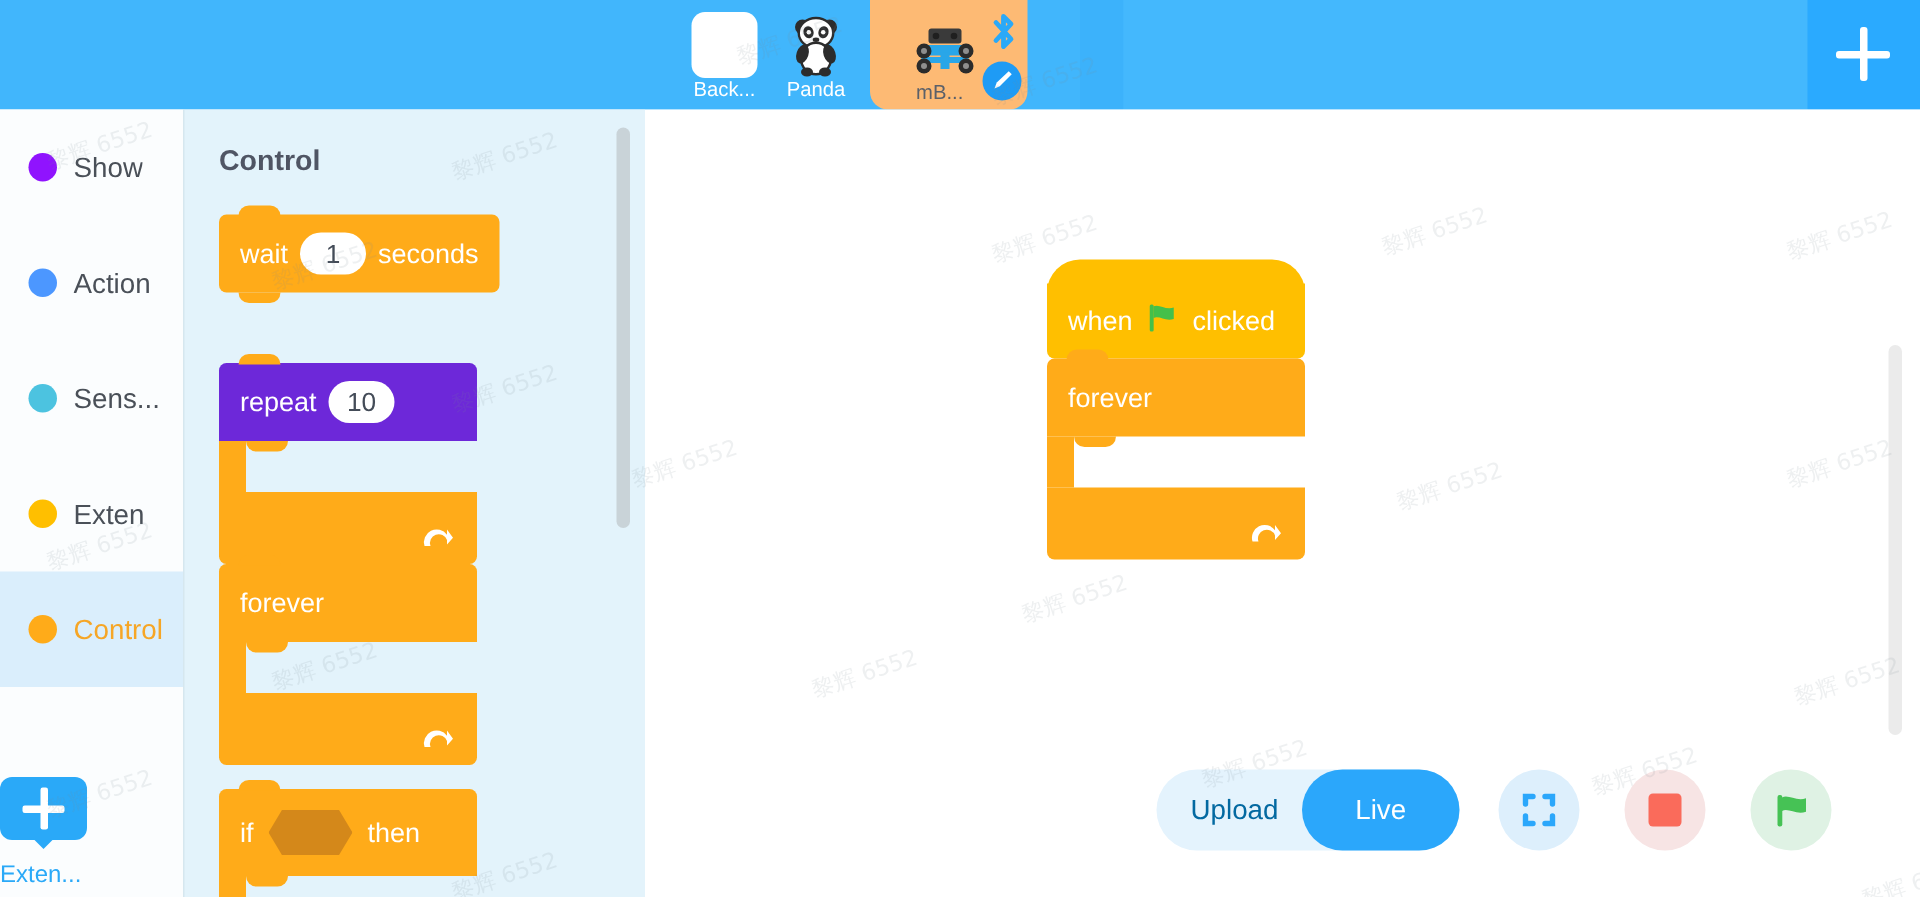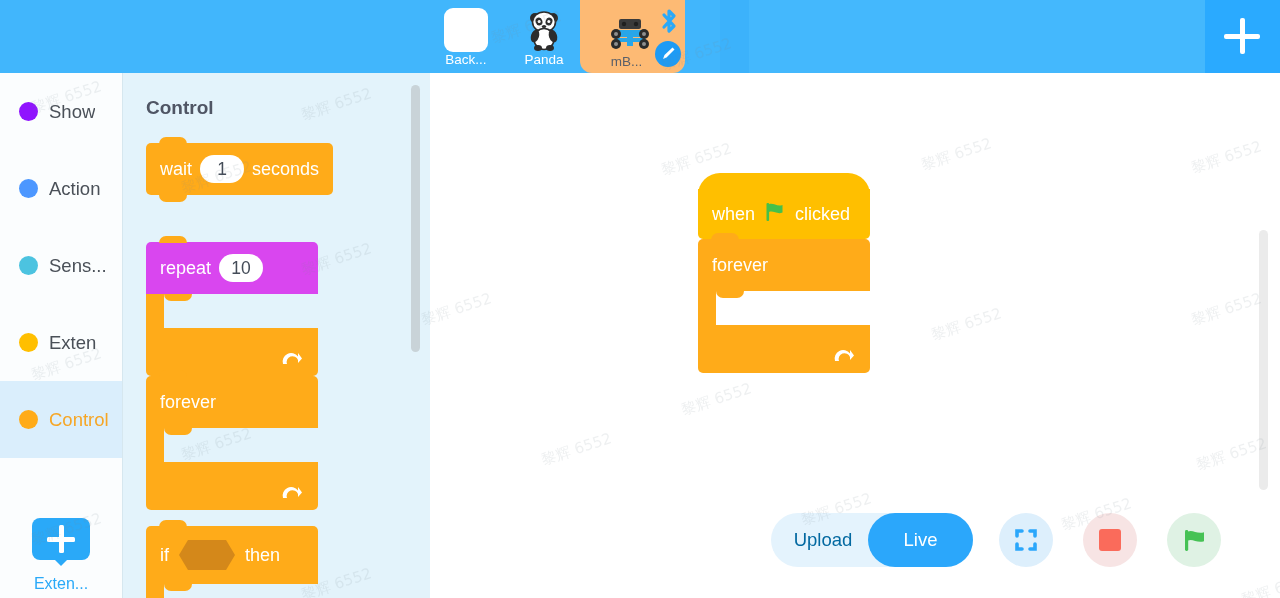--- a/index.html
+++ b/index.html
@@ -115,21 +115,21 @@
     width: 19px; height: 19px; border-radius: 50%;
     margin-left: 19px; flex: 0 0 auto;
   }
   .cat-label {
     margin-left: 11px; font-size: 18.5px; color: #4a5058;
     white-space: nowrap; overflow: hidden;
   }
   .cat.active .cat-label { color: #f6a626; }
   .ext-btn {
     position: absolute; left: 0; top: 445px; width: 122px;
-    display: flex; flex-direction: column; align-items: center;
+    display: flex; flex-direction: column; align-items: flex-start;
     cursor: pointer;
   }
   .ext-chip {
     position: relative; width: 58px; height: 42px;
     background: #2aa9f8; border-radius: 8px;
   }
   .ext-chip::after {
     content: ""; position: absolute; left: 50%; margin-left: -7px; bottom: -6px;
     width: 0; height: 0;
     border-left: 7px solid transparent; border-right: 7px solid transparent;
@@ -247,21 +247,21 @@
 
   <div class="header">
     <div class="hdr-band-a"></div>
     <div class="hdr-band-b"></div>
     <div class="hdr-band-c"></div>
     <div class="hdr-band-d"></div>
 
 
     <div class="tabs">
 
-      <div class="tab" style="left:0px;">
+      <div class="tab" style="left:17px;">
         <div class="thumb-wrap">
           <div class="thumb-blank"></div>
         </div>
         <div class="tab-label">Back...</div>
       </div>
 
       <div class="tab" style="left:78px;">
         <div class="thumb-wrap">
           <svg width="44" height="44" viewBox="0 0 44 44">
             <ellipse cx="13" cy="10" rx="5" ry="5" fill="#2c2c2c"></ellipse>
@@ -358,21 +358,21 @@
       <div class="blk-row" style="background:#ffab19; height:52px;">
         <span class="notch-top" style="top:-6px; background:#ffab19; border-radius:7px 7px 0 0;"></span>
         <span class="notch-bot" style="bottom:-7px; background:#ffab19;"></span>
         <span>wait</span>
         <span class="oval">1</span>
         <span>seconds</span>
       </div>
     </div>
 
     <div class="blk" style="left:24px; top:169px;">
-      <div class="blk-row" style="background:#d946ef; height:52px; width:172px; border-radius:5px 5px 0 0;">
+      <div class="blk-row" style="background:#6d28d9; height:52px; width:172px; border-radius:5px 5px 0 0;">
         <span class="notch-top" style="top:-6px; background:#ffab19; border-radius:7px 7px 0 0;"></span>
         <span>repeat</span>
         <span class="oval">10</span>
       </div>
       <div style="position:absolute; left:0; top:52px; width:18px; height:34px; background:#ffab19;"></div>
       <div style="position:absolute; left:18px; top:52px; width:28px; height:7px; background:#ffab19; border-radius:0 0 7px 7px;"></div>
       <div class="blk-row" style="position:absolute; left:0; top:86px; background:#ffab19; height:48px; width:172px; border-radius:0 0 5px 5px;">
         <span class="notch-bot" style="bottom:-7px; background:#ffab19;"></span>
         <span class="loop-arrow">
           <svg width="22" height="20" viewBox="0 0 22 20">

